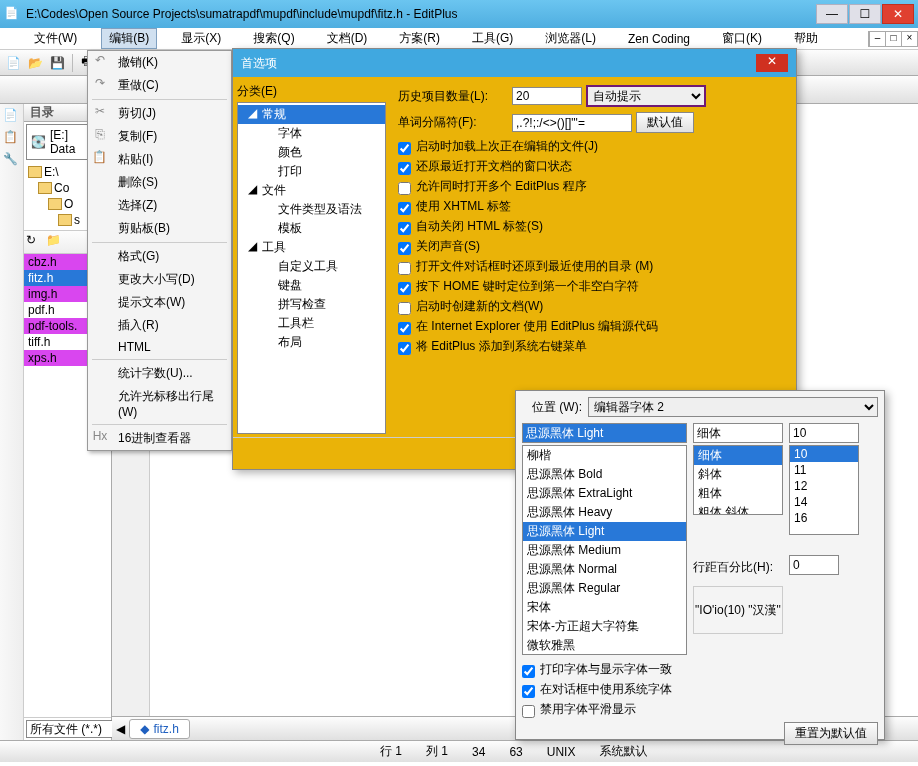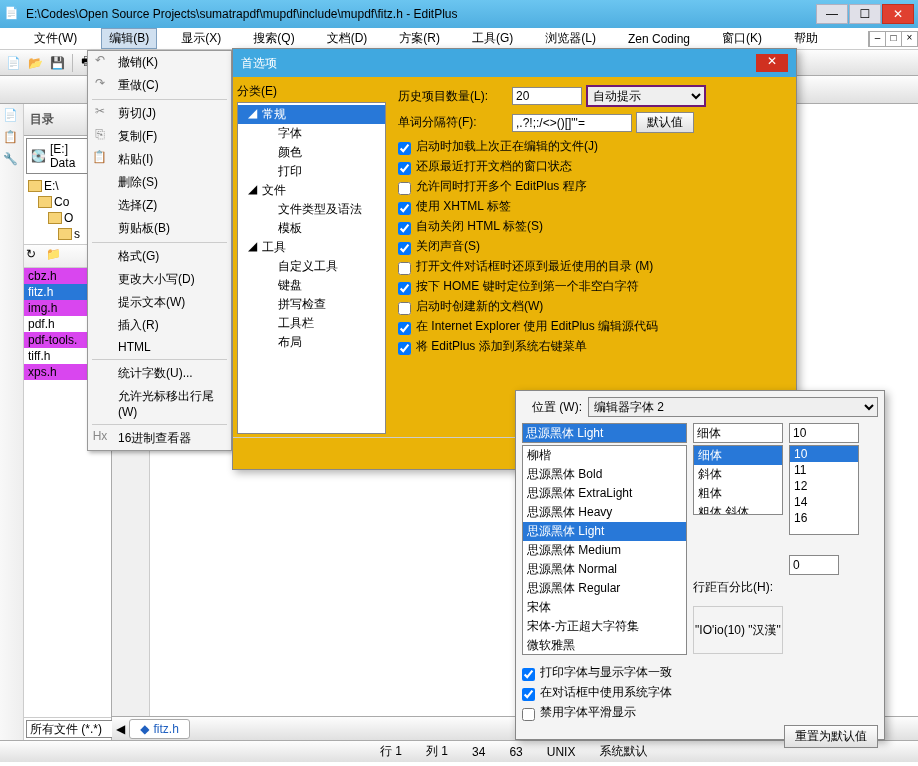--- a/index.html
+++ b/index.html
@@ -17,21 +17,21 @@
 .menubar .sysbtns { margin-left:auto; display:flex; border:1px solid #aaa; }
 .menubar .sysbtns div { width:16px; height:14px; border-left:1px solid #aaa; font-size:10px; text-align:center; }
 .toolbar { height:26px; background:linear-gradient(#fdfdfd,#e0e0e0); border-bottom:1px solid #aaa; display:flex; align-items:center; padding:0 4px; gap:2px; }
 .tb-ico { width:20px; height:20px; border:1px solid transparent; display:flex; align-items:center; justify-content:center; }
 .tb-sep { width:1px; height:18px; background:#bbb; margin:0 2px; }
 .tabbar { height:28px; background:linear-gradient(#fdfdfd,#e0e0e0); border-bottom:1px solid #aaa; display:flex; align-items:flex-end; padding-left:100px; }
 .main { display:flex; height:calc(100% - 130px); }
 .leftbar { width:24px; background:linear-gradient(90deg,#f8f8f8,#eee); border-right:1px solid #ccc; display:flex; flex-direction:column; align-items:center; padding-top:4px; gap:6px; }
 .leftbar div { width:16px; height:16px; }
 .sidebar { width:88px; border-right:1px solid #aaa; display:flex; flex-direction:column; }
-.side-hdr { background:linear-gradient(#fdfdfd,#e0e0e0); padding:7px 6px; border-bottom:1px solid #aaa; color:#555; font-weight:bold;font-family:Liberation Mono, monospace; }
+.side-hdr { background:linear-gradient(#fdfdfd,#e0e0e0); padding:0 6px; border-bottom:1px solid #aaa; color:#555; font-weight:bold;font-family:Liberation Mono, monospace; }
 .drive { padding:3px 4px; border:1px solid #888; margin:2px; display:flex; align-items:center; gap:4px; }
 .tree { padding:2px 4px; font-size:12px; }
 .tree .tn { display:flex; align-items:center; gap:2px; padding:1px 0; }
 .folder-ico { width:14px; height:12px; background:#f7d478; border:1px solid #b89030; display:inline-block; }
 .side-tb { display:flex; gap:2px; padding:2px; border-top:1px solid #ccc; border-bottom:1px solid #ccc; background:linear-gradient(#fdfdfd,#eee); }
 .side-tb div { width:18px; height:18px; }
 .files { flex:1; overflow:auto; }
 .files .f { padding:1px 4px; }
 .files .f.sel { background:#2878d8; color:#fff; }
 .files .f.shade { background:#d946ef; }
@@ -358,21 +358,21 @@
         </div>
     </div>
     <div class="fp-col" style="width:90px">
       <input value="细体" style="">
       <div class="fp-list" id="stylelist" style="height:70px">
           <div class="li sel">细体</div>
           <div class="li">斜体</div>
           <div class="li">粗体</div>
           <div class="li">粗体 斜体</div>
         </div>
-      <div class="fp-row" style="margin-top:64px">
+      <div class="fp-row" style="margin-top:44px">
         <span>行距百分比(H):</span>
       </div>
       <div class="fp-sample" style="margin:4px 0;width:auto;height:48px">"IO'io(10) "汉漢"</div>
     </div>
     <div class="fp-col" style="width:70px">
       <input value="10" style="">
       <div class="fp-list" id="sizelist" style="height:90px">
           <div class="li sel">10</div>
           <div class="li">11</div>
           <div class="li">12</div>

